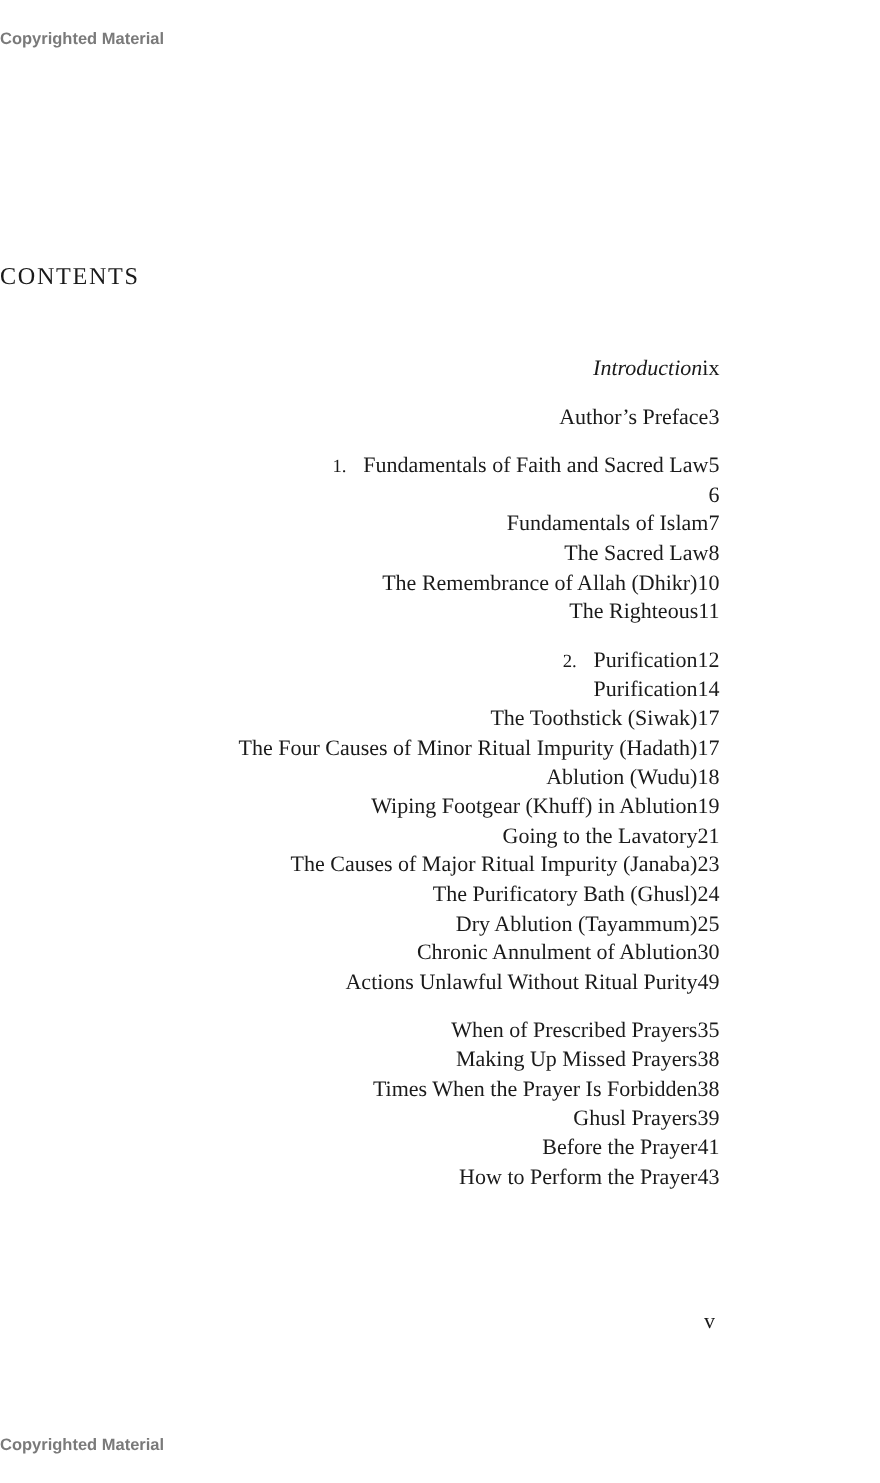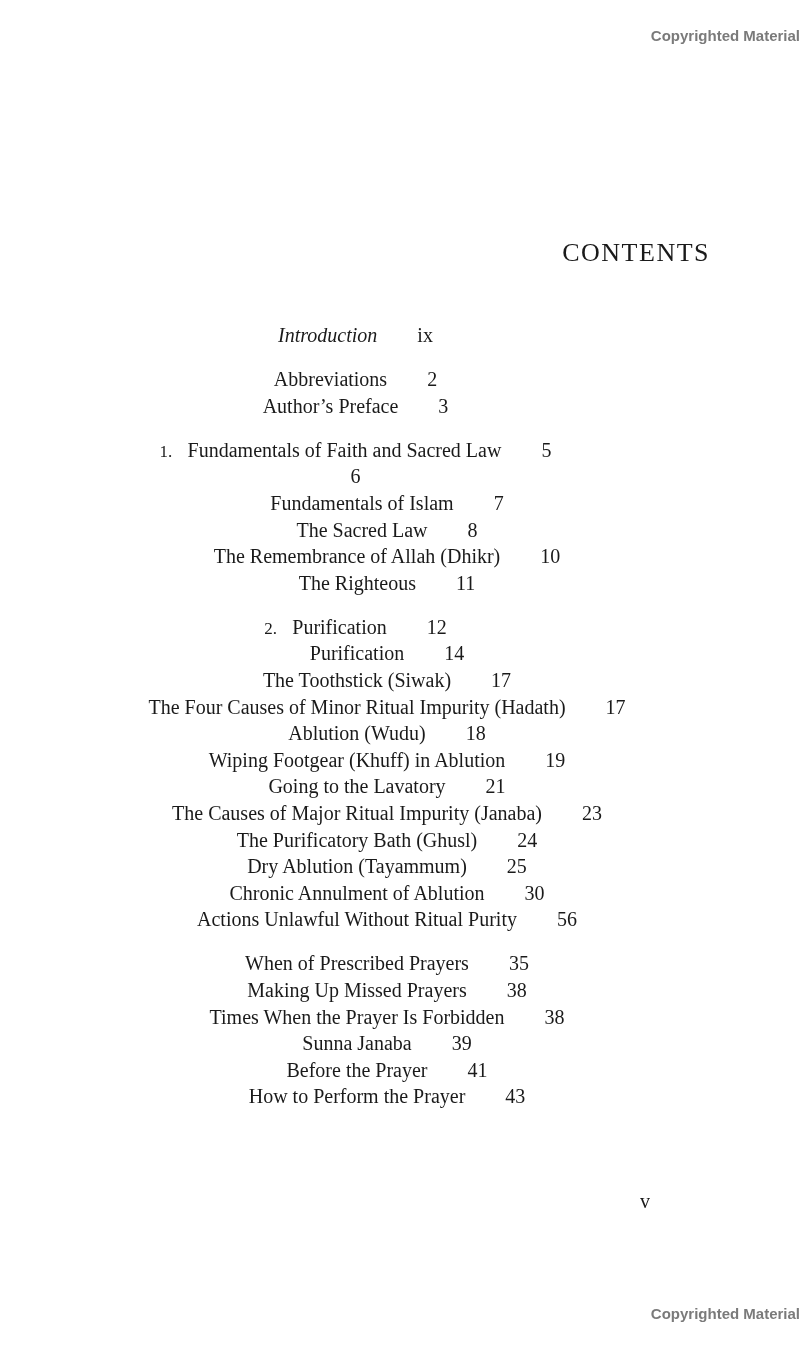--- a/index.html
+++ b/index.html
@@ -1,51 +1,47 @@
 <!DOCTYPE html>
 <html><head>
 <meta charset="utf-8">
 <style>
   html, body { margin:0; padding:0; background:#ffffff; }
   body { width:800px; height:1348px; position:relative; overflow:hidden;
          font-family:"Liberation Serif","DejaVu Serif",serif; color:#1a1a1a; }
-  .watermark { position:absolute; left:0; width:800px; text-align:right;
+  .watermark { position:absolute; left:0; width:800px; text-align:left;
          font-family:"Liberation Sans","DejaVu Sans",sans-serif; font-weight:bold;
          font-size:15px; color:#7a7a7a; }
   .wm-top { top:27px; }
   .wm-bottom { top:1305px; }
-  .title { position:absolute; top:238px; left:0; width:710px; text-align:right;
-         font-size:26px; letter-spacing:1.5px; }
+  .title { position:absolute; top:238px; left:0; width:710px; text-align:left;
+         font-size:22px; letter-spacing:1.5px; }
   .toc { position:absolute; top:322px; left:57px; width:597px; font-size:20px; }
-  .row { display:flex; justify-content:center; align-items:baseline;
-         height:26.6px; line-height:26.6px;gap:40px; }
+  .row { display:flex; justify-content:flex-end; align-items:baseline;
+         height:26.6px; line-height:26.6px; }
   .row .num { text-align:right; font-variant-numeric:oldstyle-nums; }
   .row.indent .label { padding-left:63px; }
   .row.italic .label { font-style:italic; }
   .chapnum { display:inline-block; width:28px; font-size:17px; }
   .gap { height:17.5px; }
   .folio { position:absolute; top:1190px; left:640px; font-size:20px; }
 </style>
 </head>
 <body>
 
 <div class="watermark wm-top">Copyrighted Material</div>
 
 <div class="title">CONTENTS</div>
 
 <div class="toc">
   <div class="row italic">
     <span class="label">Introduction</span>
     <span class="num">ix</span>
   </div>
   <div class="gap"></div>
-  <div class="row">
-    <span class="label">Abbreviations</span>
-    <span class="num">2</span>
-  </div>
   <div class="row">
     <span class="label">Author’s Preface</span>
     <span class="num">3</span>
   </div>
   <div class="gap"></div>
 
   <div class="row">
     <span class="label"><span class="chapnum">1.</span><span>Fundamentals of Faith and Sacred Law</span></span>
     <span class="num">5</span>
   </div>
@@ -109,38 +105,38 @@
   <div class="row indent">
       <span class="label">Dry Ablution (Tayammum)</span>
       <span class="num">25</span>
     </div>
   <div class="row indent">
       <span class="label">Chronic Annulment of Ablution</span>
       <span class="num">30</span>
     </div>
   <div class="row indent">
       <span class="label">Actions Unlawful Without Ritual Purity</span>
-      <span class="num">56</span>
+      <span class="num">49</span>
     </div>
   <div class="gap"></div>
 
   <div class="row indent">
       <span class="label">When of Prescribed Prayers</span>
       <span class="num">35</span>
     </div>
   <div class="row indent">
       <span class="label">Making Up Missed Prayers</span>
       <span class="num">38</span>
     </div>
   <div class="row indent">
       <span class="label">Times When the Prayer Is Forbidden</span>
       <span class="num">38</span>
     </div>
   <div class="row indent">
-      <span class="label">Sunna Janaba</span>
+      <span class="label">Ghusl Prayers</span>
       <span class="num">39</span>
     </div>
   <div class="row indent">
       <span class="label">Before the Prayer</span>
       <span class="num">41</span>
     </div>
   <div class="row indent">
       <span class="label">How to Perform the Prayer</span>
       <span class="num">43</span>
     </div>

